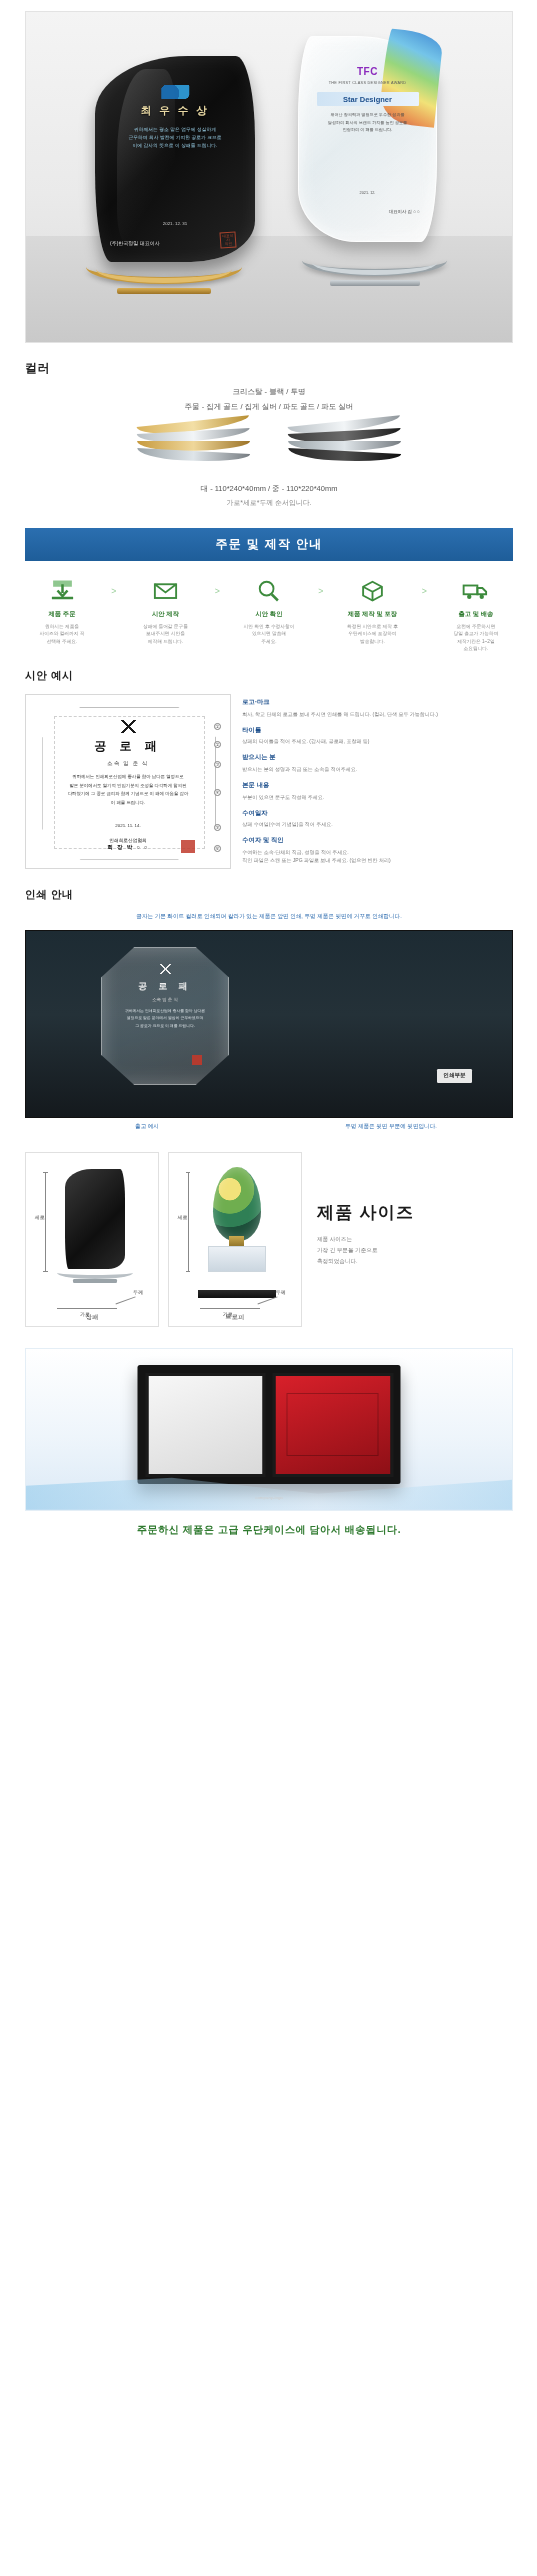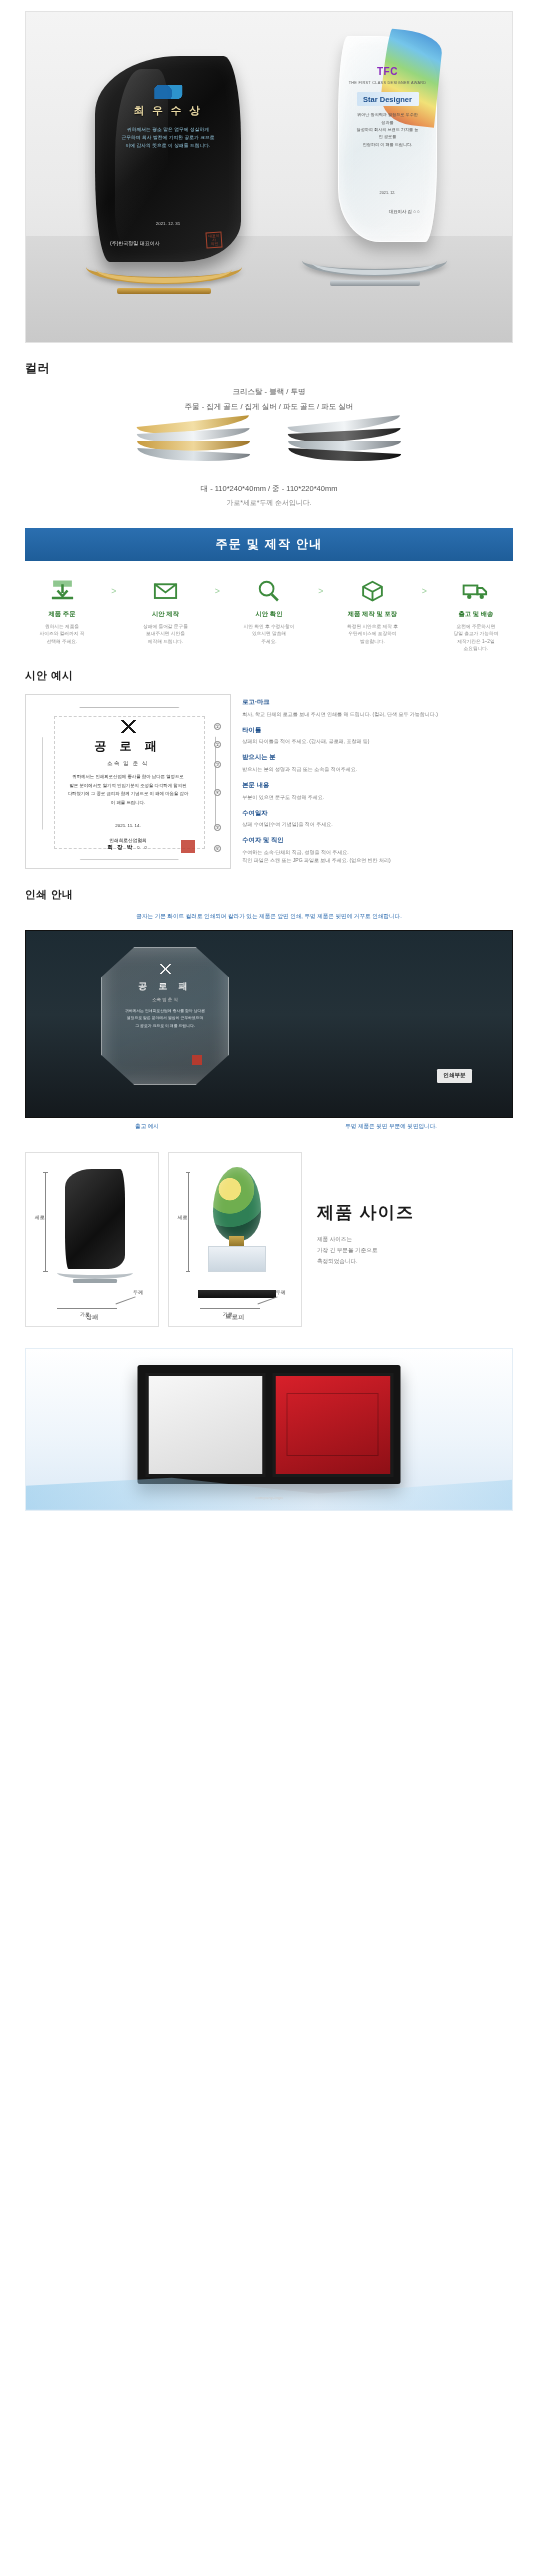--- a/index.html
+++ b/index.html
@@ -19,21 +19,21 @@
     position: relative;
     overflow: hidden;
     border: 0.6px solid #e3e3e3;
   }
   .hero .floor {
     position: absolute; left: 0; right: 0; bottom: 0; height: 106px;
     background: linear-gradient(180deg,#d9d9d9 0%,#c9c9c9 100%);
   }
   
   .plaque-black {
-    position: absolute; left: 69px; top: 44px; width: 146px; height: 206px;
+    position: absolute; left: 69px; top: 44px; width: 160px; height: 206px;
     background: linear-gradient(135deg,#2a2a2a 0%, #0c0c0c 45%, #242424 100%);
     border-radius: 58% 12% 40% 10% / 28% 40% 20% 44%;
     box-shadow: 0 10px 15px rgba(0,0,0,.35), inset 0 0 19px rgba(255,255,255,.07);
   }
   .plaque-black .gloss {
     position: absolute; left: 14%; top: 6%; width: 36%; height: 86%;
     background: linear-gradient(120deg,rgba(255,255,255,.16),rgba(255,255,255,0) 70%);
     border-radius: 50% 20% 30% 20%;
   }
   .plq-logo {
@@ -80,21 +80,21 @@
     position:absolute; left:10px; top:5px; width:136px; height:27.5px;
     border-bottom:5.6px solid #e2bd6a; border-radius: 0 0 50% 50%;
   }
   .stand-gold .base {
     position:absolute; left:31px; bottom:0; width:94px; height:6.3px;
     background:linear-gradient(180deg,#d9ae52,#9c7326); border-radius:1.9px;
   }
 
   
   .plaque-clear {
-    position:absolute; right:75px; top:24px; width: 99px; height: 206px;
+    position:absolute; right:75px; top:24px; width: 139px; height: 206px;
     background: linear-gradient(140deg, rgba(255,255,255,.85) 0%, rgba(226,236,240,.75) 45%, rgba(250,250,250,.9) 100%);
     border-radius: 10% 60% 12% 42% / 42% 22% 40% 26%;
     border: 0.6px solid rgba(255,255,255,.9);
     box-shadow: 0 8.8px 13.8px rgba(0,0,0,.22), inset 0 0 16.3px rgba(255,255,255,.8);
   }
   .plaque-clear .rainbow {
     position:absolute; right:-2.5px; top:-6.3px; width:56px; height:94px;
     background: linear-gradient(200deg,#2f7fd0,#67c0e8 25%,#8ed36f 45%,#f2e06a 65%,#e98b42 85%,#c0483a);
     border-radius: 8% 70% 0% 60% / 60% 20% 50% 30%;
     opacity:.9;
@@ -664,15 +664,16 @@
     <div class="case-box">
       <div class="case-lid"></div>
       <div class="case-inner">
         <div class="slot"></div>
       </div>
     </div>
     <div class="case-ribbon"></div>
     <div class="case-logo">company-logo</div>
   </div>
 
+  <div class="final-note">주문하신 제품은 고급 우단케이스에 담아서 배송됩니다.</div>
 
 </div>
 
 
 </body></html>

